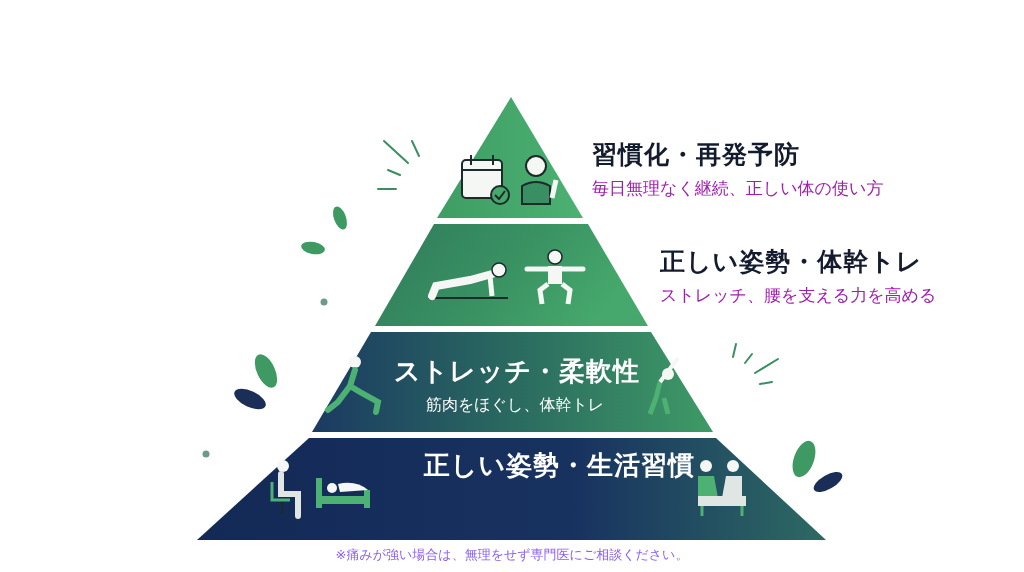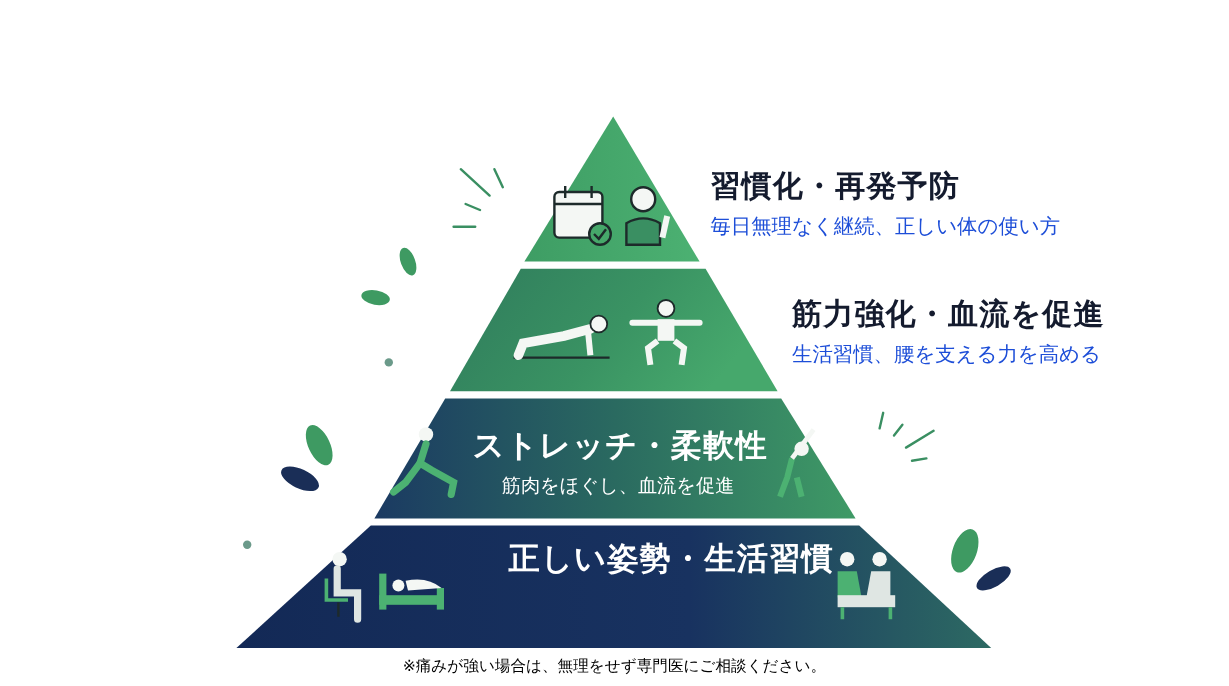--- a/index.html
+++ b/index.html
@@ -6,24 +6,24 @@
     body {
       width: 1024px; height: 572px; overflow: hidden;
       background: #ffffff;
       font-family: "DejaVu Sans", "Liberation Sans", sans-serif;
       position: relative;
     }
     #stage { position: absolute; left: 0; top: 0; width: 1021px; height: 572px; }
     svg.pyr { position: absolute; left: 0; top: 0; }
     .label { position: absolute; white-space: nowrap; }
     .title-dark { color: #141b2e; font-weight: bold; font-size: 25px; letter-spacing: 1px; }
-    .sub-dark { color: #1d4ed8; font-size: 17px; margin-top: 6px; }
+    .sub-dark { color: #a21caf; font-size: 17px; margin-top: 6px; }
     .title-light { color: #ffffff; font-weight: bold; font-size: 26px; letter-spacing: 1px; text-align: right; }
     .sub-light { color: #ffffff; font-size: 16px; margin-top: 6px; text-align: center; }
-    .note { position: absolute; left: 0; width: 1024px; top: 546px; text-align: center; font-size: 13px; color: #000000; }
+    .note { position: absolute; left: 0; width: 1024px; top: 546px; text-align: center; font-size: 13px; color: #8b5cf6; }
   </style>
 </head>
 <body>
 
 <div id="stage">
   <svg class="pyr" width="1024" height="572" viewBox="0 0 1024 572">
     <defs>
       <linearGradient id="g1" x1="0" y1="0" x2="1" y2="0">
         <stop offset="0" stop-color="#3e9d64"></stop>
           <stop offset="1" stop-color="#4cb172"></stop>
@@ -136,27 +136,27 @@
       <line x1="742" y1="506" x2="742" y2="516" stroke="#4cb172" stroke-width="3"></line>
     </g>
   </svg>
 
   <div class="label" style="left:592px; top:138px;">
     <div class="title-dark">習慣化・再発予防</div>
     <div class="sub-dark">毎日無理なく継続、正しい体の使い方</div>
   </div>
 
   <div class="label" style="left:660px; top:245px;">
-    <div class="title-dark">筋力強化・血流を促進</div>
-    <div class="sub-dark">生活習慣、腰を支える力を高める</div>
+    <div class="title-dark">正しい姿勢・体幹トレ</div>
+    <div class="sub-dark">ストレッチ、腰を支える力を高める</div>
   </div>
 
   <div class="label" style="left:390px; top:354px; width:250px;">
     <div class="title-light">ストレッチ・柔軟性</div>
-    <div class="sub-light">筋肉をほぐし、血流を促進</div>
+    <div class="sub-light">筋肉をほぐし、体幹トレ</div>
   </div>
 
   <div class="label" style="left:380px; top:448px; width:315px;">
     <div class="title-light">正しい姿勢・生活習慣</div>
   </div>
 
   <div class="note">※痛みが強い場合は、無理をせず専門医にご相談ください。</div>
 </div>
 
 </body></html>

